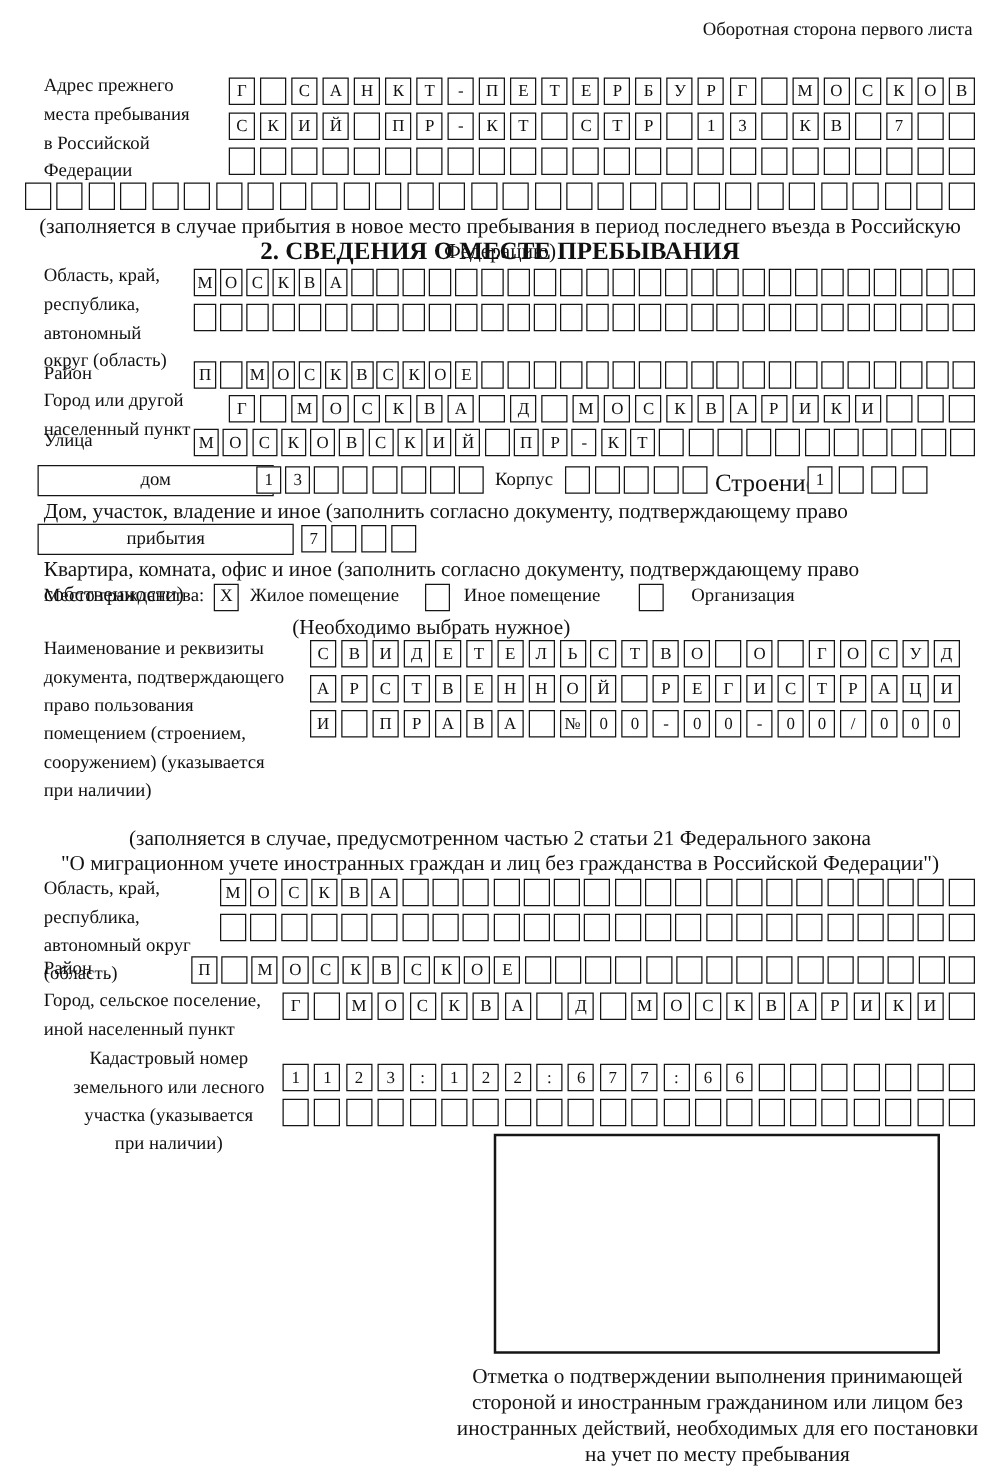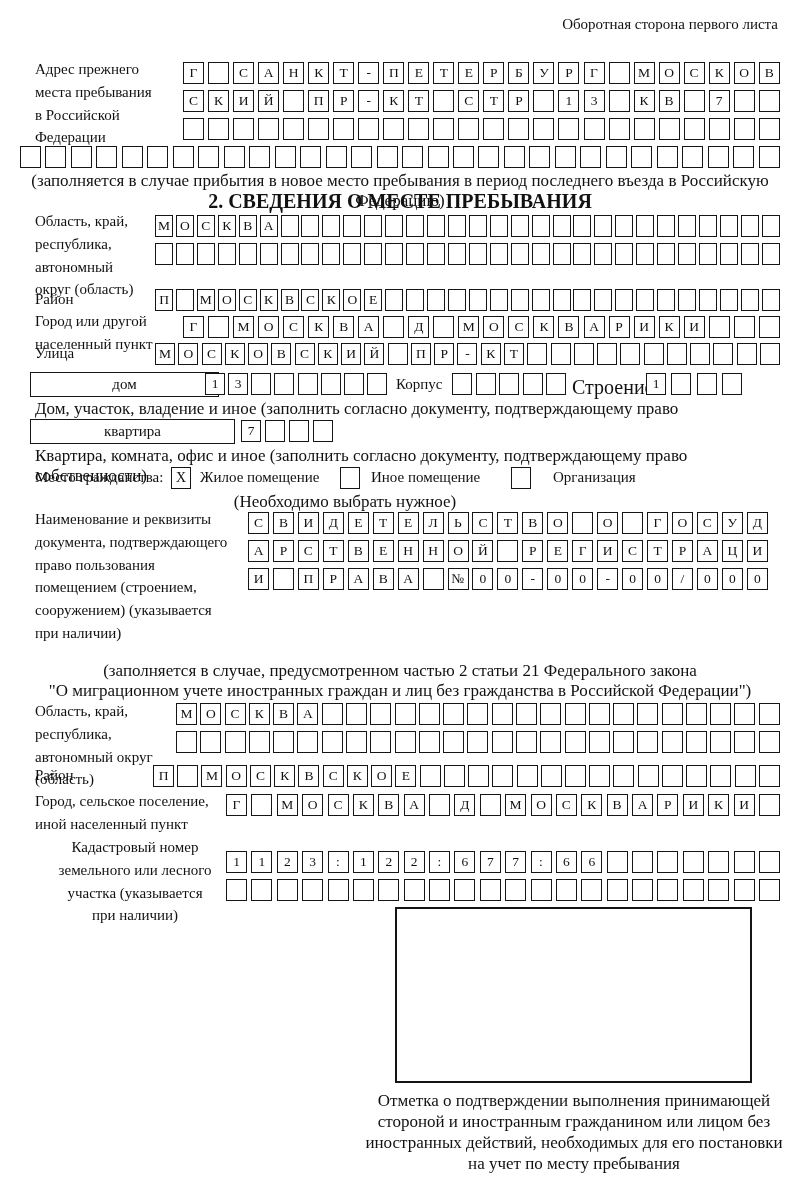--- a/index.html
+++ b/index.html
@@ -328,21 +328,21 @@
     </div>
   <div class="abs" style="left:572px;top:376px;font-size:20px;">Строение</div>
   <div class="abs cellrow" style="left:646px;top:373px;width:96px;--cw:20px;">
       <span class="cell">1</span>
       <span class="cell"></span>
       <span class="cell"></span>
       <span class="cell"></span>
     </div>
   <div class="abs note" style="left:35px;top:399px;width:740px;">Дом, участок, владение и иное (заполнить согласно документу, подтверждающему право собственности)</div>
 
-  <div class="abs bigbox" style="left:30px;top:419px;width:205px;height:25px;">квартира</div>
+  <div class="abs bigbox" style="left:30px;top:419px;width:205px;height:25px;">прибытия</div>
   <div class="abs cellrow" style="left:241px;top:420px;width:92px;--cw:20px;">
       <span class="cell">7</span>
       <span class="cell"></span>
       <span class="cell"></span>
       <span class="cell"></span>
     </div>
   <div class="abs note" style="left:35px;top:446px;width:740px;">Квартира, комната, офис и иное (заполнить согласно документу, подтверждающему право собственности)</div>
 
   <div class="abs" style="left:35px;top:469px;font-size:15px;">Место гражданства:</div>
   <span class="chk" style="left:171px;top:467px;">X</span>

